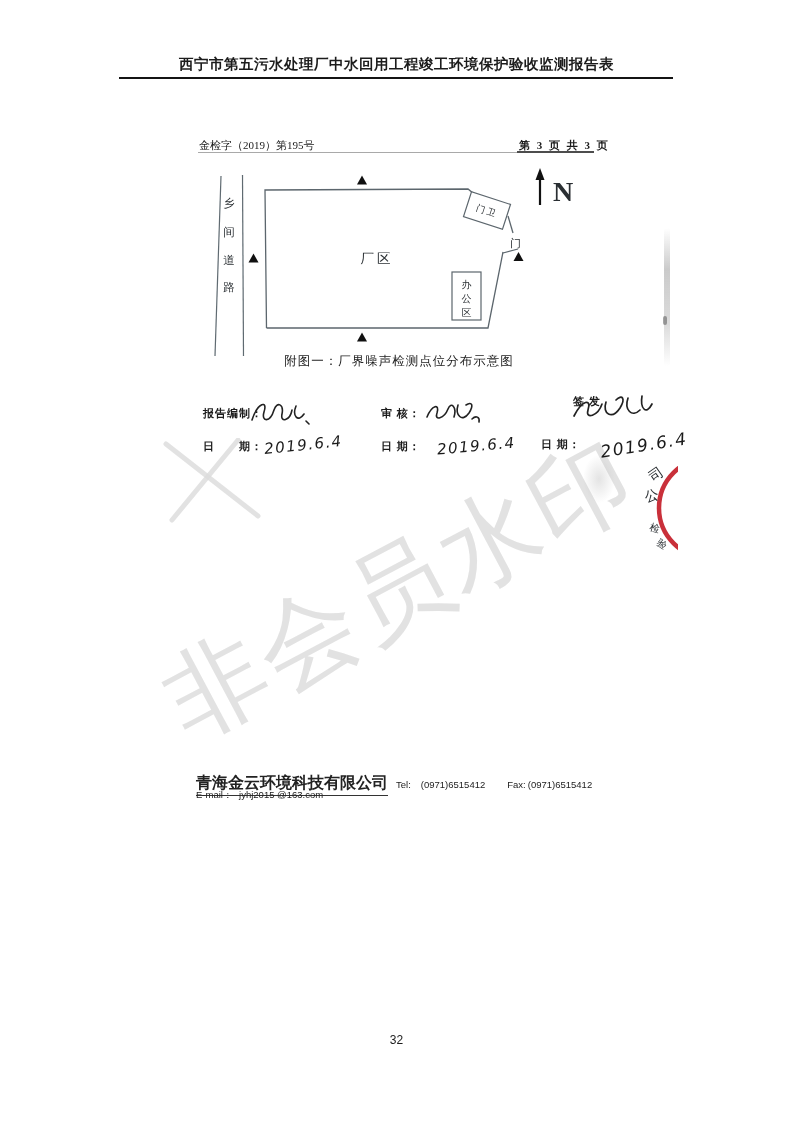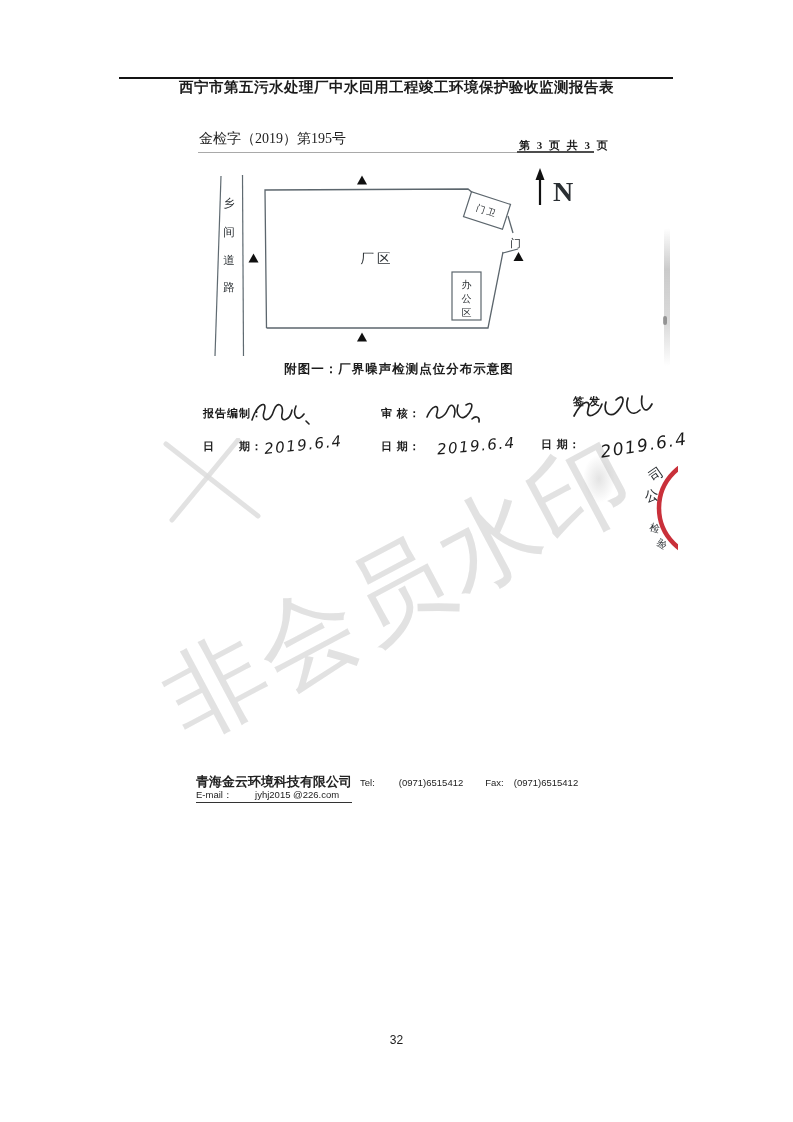--- a/index.html
+++ b/index.html
@@ -1,31 +1,31 @@
 <!DOCTYPE html>
 <html><head>
 <meta charset="utf-8">
 <style>
   html,body{margin:0;padding:0;background:#ffffff;}
   .page{position:relative;width:793px;height:1122px;background:#ffffff;overflow:hidden;
         font-family:"Liberation Serif",serif;color:#1c1c1c;}
   .abs{position:absolute;}
 
   .doc-title{top:55px;left:0;width:793px;text-align:center;font-size:14.5px;font-weight:bold;
-             letter-spacing:.5px;font-family:"Liberation Sans",sans-serif;z-index:2;margin-top:23px;}
+             letter-spacing:.5px;font-family:"Liberation Sans",sans-serif;z-index:2;}
   .title-rule{top:77px;left:119px;width:554px;height:2px;background:#141414;z-index:2;}
 
-  .doc-number{top:130px;left:199px;font-size:14px;z-index:2;font-family:Liberation Serif, serif;}
+  .doc-number{top:138px;left:199px;font-size:11px;z-index:2;font-family:Liberation Serif, serif;}
   .page-indicator{top:138px;left:519px;font-size:11px;letter-spacing:2px;font-weight:bold;z-index:2;text-align:center;}
   .subrule{top:152px;left:198px;width:395px;height:1px;background:#a9a9a9;z-index:2;}
   .subrule-dark{top:151px;left:517px;width:77px;height:2px;background:#4d4d4d;z-index:2;}
 
   .diagram{top:166px;left:193px;z-index:2;}
-  .diagram-caption{top:361px;left:193px;width:412px;text-align:center;font-size:12.5px;
-                   font-weight:bold;letter-spacing:1px;z-index:2;}
+  .diagram-caption{top:353px;left:193px;width:412px;text-align:center;font-size:12.5px;
+                   font-weight:normal;letter-spacing:1px;z-index:2;}
 
   .sig-label{font-size:11px;font-weight:bold;letter-spacing:1px;z-index:2;}
   .hand{font-family:"DejaVu Sans",sans-serif;font-style:italic;font-size:15px;color:#1a1a1a;
         letter-spacing:1.5px;z-index:2;}
   .scribble{z-index:2;}
   .sig-prep-label{top:406px;left:203px;}
   .sig-prep-scribble{top:396px;left:248px;}
   .sig-prep-date-label{top:439px;left:203px;}
   .sig-prep-date{top:436px;left:264px;transform:rotate(-6deg);}
   .sig-rev-label{top:406px;left:381px;}
@@ -47,25 +47,25 @@
 
   .scan-shadow{top:228px;left:664px;width:6px;height:138px;z-index:1;
     background:linear-gradient(to bottom,rgba(150,150,150,0),rgba(130,130,130,.42) 30%,rgba(145,145,145,.32) 70%,rgba(160,160,160,0));
     border-radius:3px;filter:blur(.5px);}
   .scan-dot{top:316px;left:663px;width:4px;height:9px;background:rgba(90,90,90,.55);border-radius:2px;z-index:1;}
   .scan-blob{top:455px;left:583px;width:32px;height:48px;border-radius:50%;z-index:1;
     background:radial-gradient(closest-side,rgba(170,170,170,.32),rgba(170,170,170,0));}
 
   .footer-line1{top:773px;left:196px;font-size:9.5px;font-family:"Liberation Sans",sans-serif;
                 display:flex;align-items:baseline;z-index:2;color:#222;}
-  .company{font-size:13px;font-weight:bold;font-family:"Liberation Serif",serif;
-           border-bottom:1px solid #333;padding-bottom:11px;margin-right:8px;}
-  .tel-label{margin-right:24px;} .tel-val{margin-right:22px;} .fax-label{margin-right:10px;}
+  .company{font-size:16px;font-weight:bold;font-family:"Liberation Serif",serif;
+           border-bottom:1px solid #333;padding-bottom:1px;margin-right:8px;}
+  .tel-label{margin-right:10px;} .tel-val{margin-right:22px;} .fax-label{margin-right:2px;}
   .footer-line2{top:789px;left:196px;font-size:9.5px;font-family:"Liberation Sans",sans-serif;z-index:2;color:#222;}
-  .email-label{margin-right:20px;text-align:right;}
+  .email-label{margin-right:4px;text-align:right;}
   .page-num{top:1033px;left:0;width:793px;text-align:center;font-size:12px;
             font-family:"Liberation Sans",sans-serif;z-index:2;}
 
   svg text{fill:#2a2f33;font-family:"Liberation Serif",serif;}
 </style>
 </head>
 <body>
 
 <div class="page">
 
@@ -158,17 +158,17 @@
 
   <div class="abs footer-line1">
     <span class="company">青海金云环境科技有限公司</span>
     <span class="tel-label">Tel:</span>
     <span class="tel-val">(0971)6515412</span>
     <span class="fax-label">Fax:</span>
     <span>(0971)6515412</span>
   </div>
   <div class="abs footer-line2">
     <span class="email-label">E-mail：</span>
-    <span>jyhj2015 @226.com</span>
+    <span>jyhj2015 @163.com</span>
   </div>
 
   <div class="abs page-num">32</div>
 </div>
 
 </body></html>

